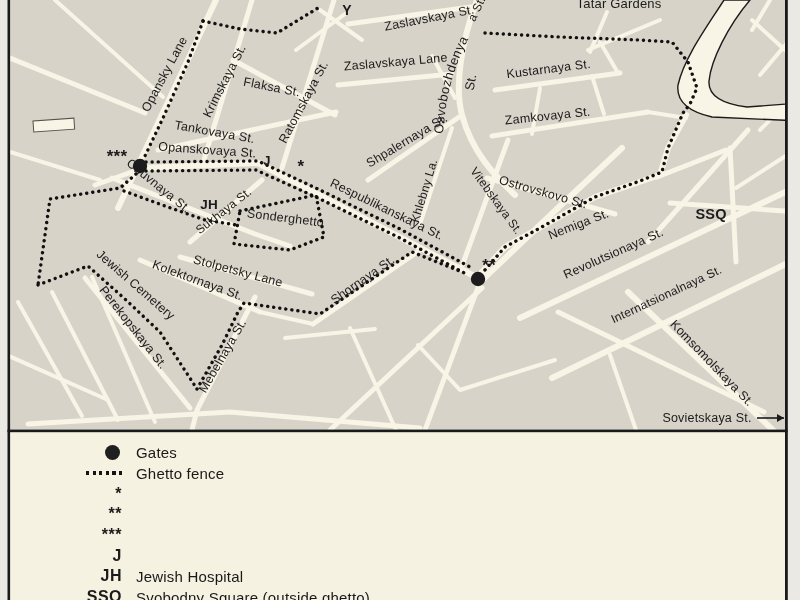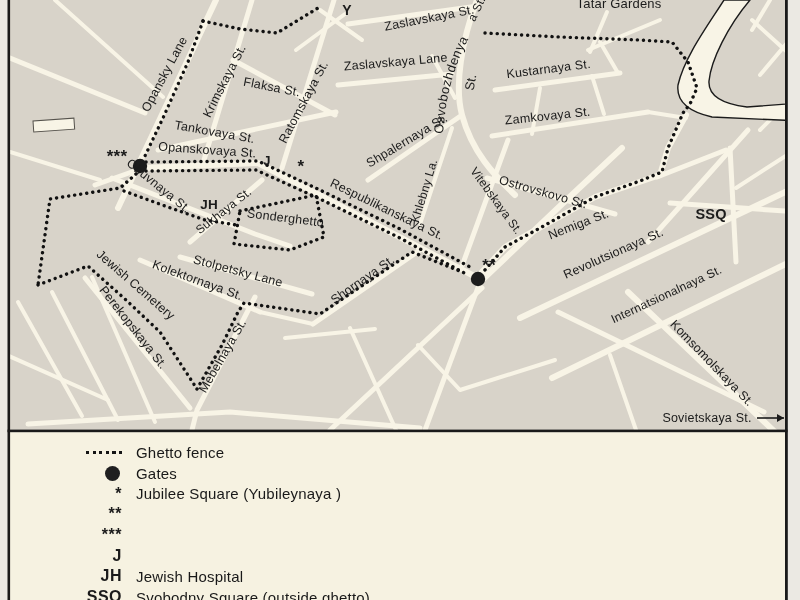--- a/index.html
+++ b/index.html
@@ -150,33 +150,32 @@
         <path d="M784,418 l-7,-4 l0,8 Z" fill="#1b1b1b"></path>
       </g>
       <rect x="7.5" y="0" width="2.6" height="600" fill="#1a1a1a"></rect>
       <rect x="785" y="0" width="2.8" height="600" fill="#1a1a1a"></rect>
       <rect x="7.5" y="429.6" width="780" height="2.6" fill="#1a1a1a"></rect>
     </svg>
 
   <div class="legend">
     <div class="lrow">
       <span class="lsym">
+          <span class="dotmark"></span>
+        </span>
+      <span class="ltxt">Gates</span>
+    </div>
+    <div class="lrow">
+      <span class="lsym">
           <span class="fencemark"></span>
         </span>
       <span class="ltxt">Ghetto fence</span>
     </div>
     <div class="lrow">
-      <span class="lsym">
-          <span class="dotmark"></span>
-        </span>
-      <span class="ltxt">Gates</span>
-    </div>
-    <div class="lrow">
       <span class="lsym t">*</span>
-      <span class="ltxt">Jubilee Square (Yubileynaya )</span>
     </div>
     <div class="lrow">
       <span class="lsym t">**</span>
     </div>
     <div class="lrow">
       <span class="lsym t">***</span>
     </div>
     <div class="lrow">
       <span class="lsym t">J</span>
     </div>

